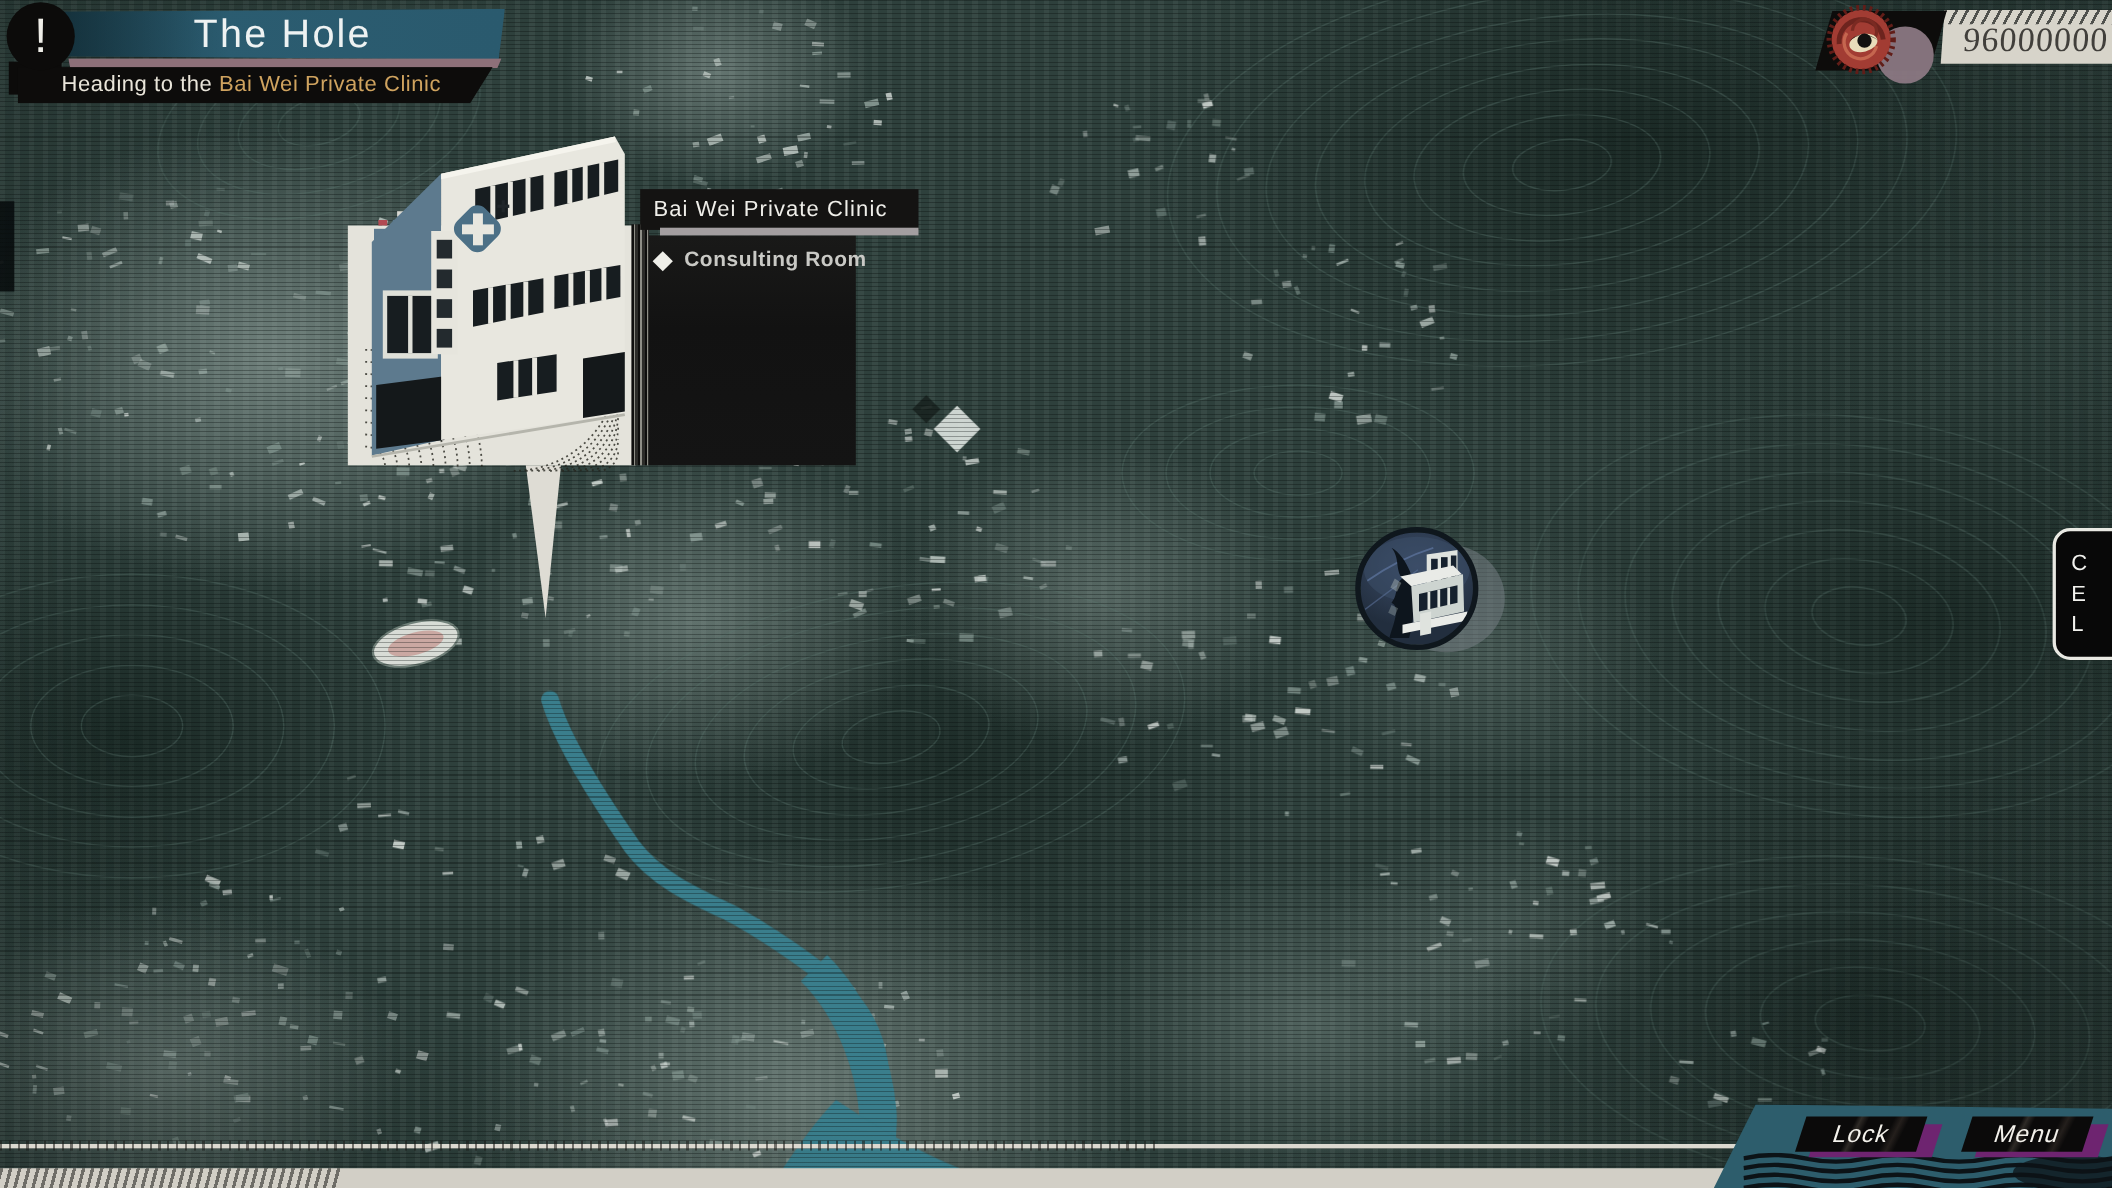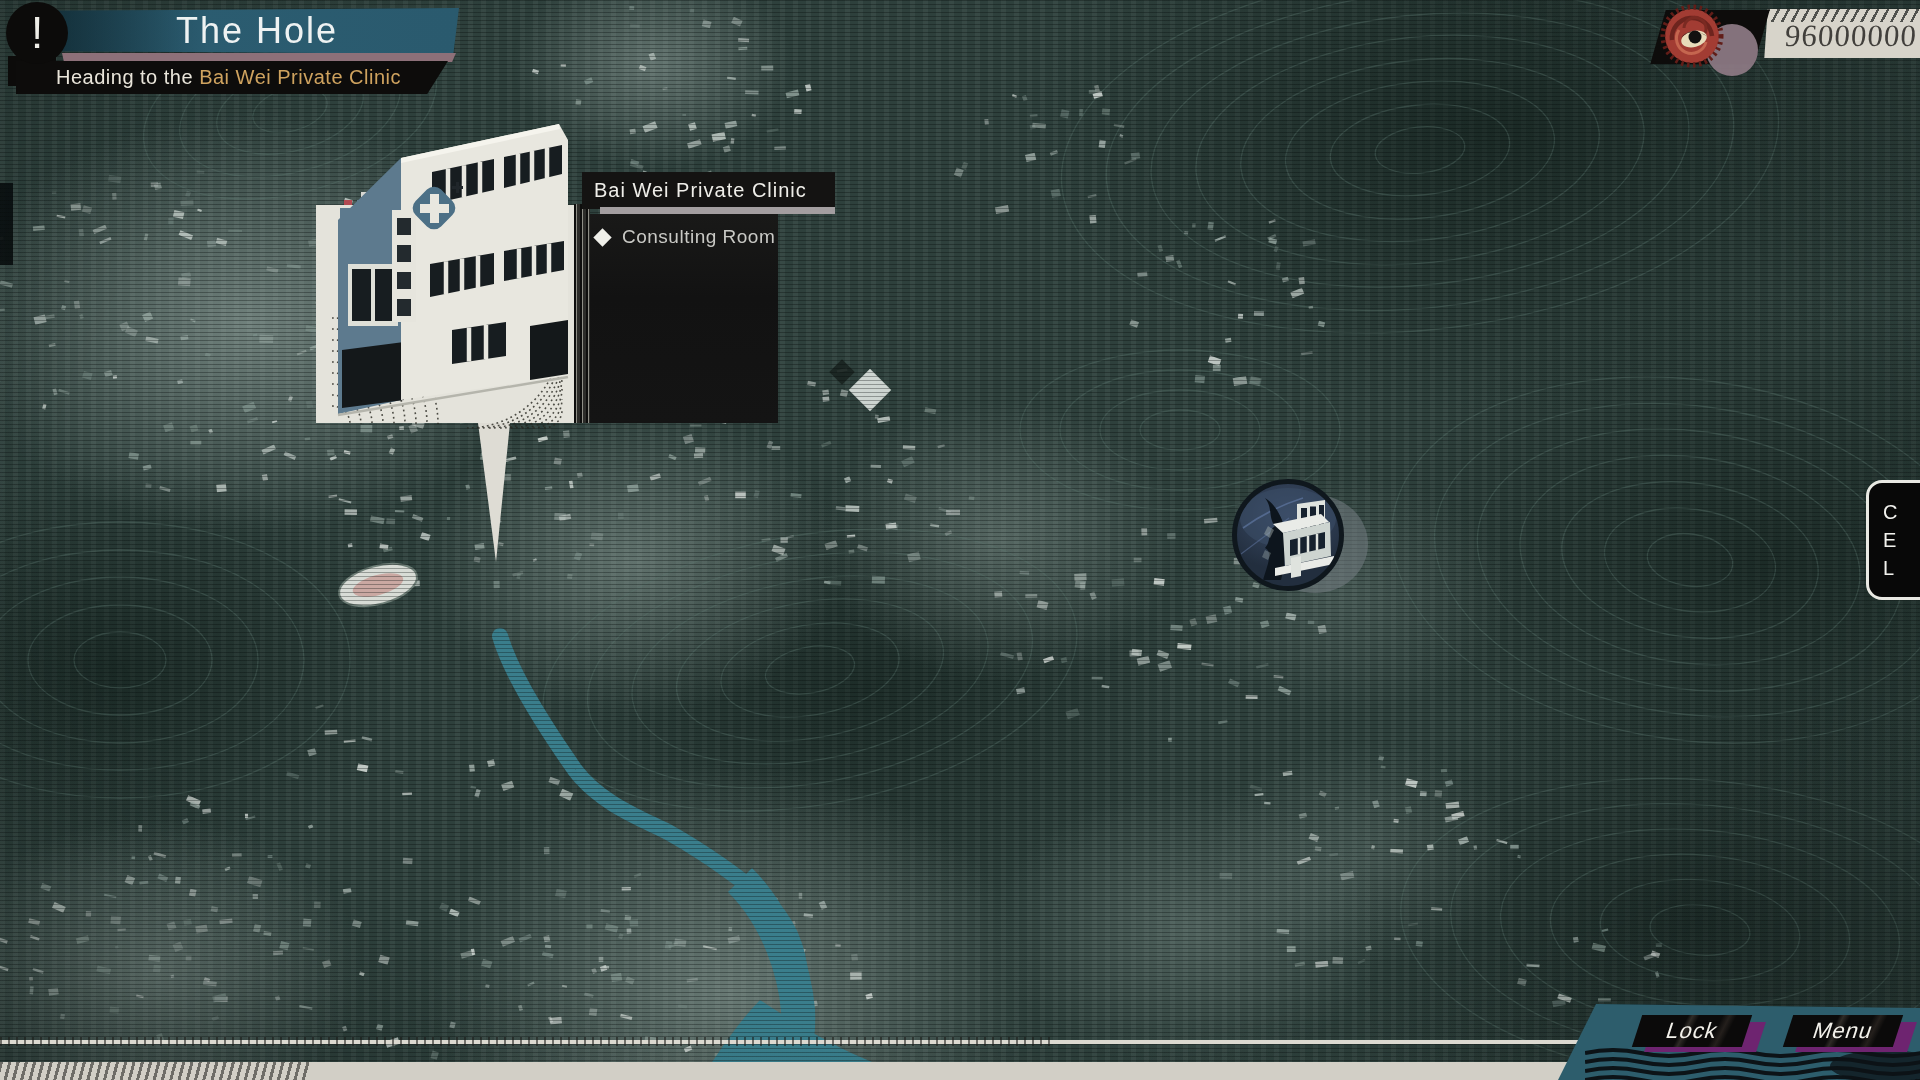--- a/index.html
+++ b/index.html
@@ -71,21 +71,21 @@
   .popup-stripes{left:574px;top:204px;width:16px;height:219px;z-index:5;
     background:repeating-linear-gradient(90deg,#0e0e0d 0 2px,#8e8e86 2px 3.5px,#2c2c29 3.5px 6px);}
   .popup-header{left:582px;top:172px;width:253px;height:37px;background:#141312;z-index:5;
     display:flex;align-items:center;padding-left:12px;box-sizing:border-box;
     color:#efeee9;font-size:20px;letter-spacing:1px;}
   .popup-divider{left:600px;top:207px;width:235px;height:7px;background:#a39ea0;z-index:6;}
   .popup-body{left:590px;top:214px;width:188px;height:209px;z-index:5;
     background:linear-gradient(180deg,#191918,#121212 40%,#141414);}
   .popup-item{display:flex;align-items:center;margin-top:8px;height:30px;cursor:pointer;}
   .diamond{width:13px;height:13px;background:#efefe9;transform:rotate(45deg);margin-left:6px;flex:none;}
-  .popup-item-label{margin-left:13px;color:#c9c9c5;font-size:19px;letter-spacing:.5px;white-space:nowrap;}
+  .popup-item-label{margin-left:13px;color:#c9c9c5;font-size:19px;letter-spacing:.5px;white-space:nowrap;font-weight:bold;}
   .popup-illu{left:316px;top:112px;z-index:4;}
 
   
   .marker{left:1232px;top:479px;width:150px;height:130px;z-index:4;cursor:pointer;}
   .marker-shadow{left:30px;top:16px;width:106px;height:98px;border-radius:50%;background:#787f86;opacity:.5;}
   .marker-circle{left:0;top:0;width:112px;height:112px;border-radius:50%;
     border:5px solid #0f171d;box-sizing:border-box;overflow:hidden;
     background:radial-gradient(90px 70px at 50% 30%,#3d4e6a,#222e3e 80%);}
 
   

